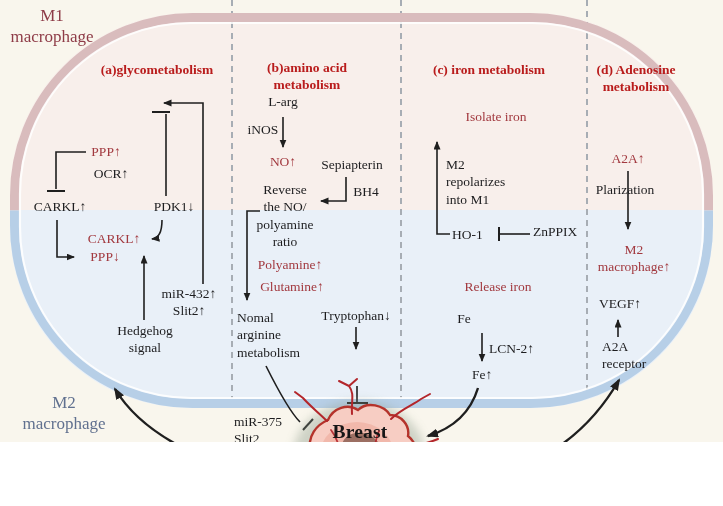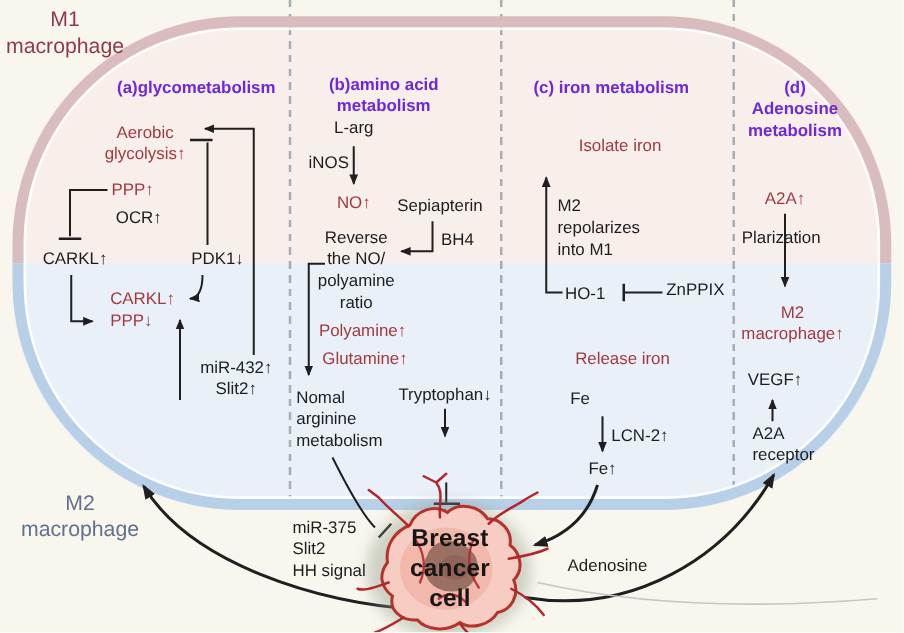--- a/index.html
+++ b/index.html
@@ -1,37 +1,37 @@
 <!DOCTYPE html>
 <html><head>
 <meta charset="utf-8">
 <style>
   html,body{margin:0;padding:0;}
   .stage{
-    position:relative;width:723px;height:506px;overflow:hidden;
+    position:relative;width:723px;height:442px;overflow:hidden;
     background:#f9f6ed;
-    font-family:Liberation Sans, sans-serif;
+    font-family:Liberation Serif, serif;
   }
   .capsule-fill{
     position:absolute;left:10px;top:13px;width:703px;height:395px;
     border-radius:180px;
     background:linear-gradient(to bottom,#f8efeb 0,#f8efeb 50%,#e9f0f8 50%,#e9f0f8 100%);
   }
   .vdash{
     position:absolute;top:0;width:2px;height:398px;
     background:repeating-linear-gradient(to bottom,#a7adb4 0,#a7adb4 6px,transparent 6px,transparent 11px);
   }
   svg.overlay{position:absolute;left:0;top:0;}
   .lbl{
     position:absolute;font-size:13.5px;line-height:1.28;color:#1d1d1f;
     white-space:pre-line;text-align:center;transform:translateX(-50%);
   }
   .lbl.left{transform:none;text-align:left;}
   .red{color:#a2393f;}
-  .hdr{font-weight:bold;color:#6d28d9;}
+  .hdr{font-weight:bold;color:#b91c1c;}
   .m1{font-size:17px;color:#8e3b47;line-height:1.25;}
   .m2{font-size:17px;color:#60708f;line-height:1.25;}
   .cell-label{font-weight:bold;font-size:19.5px;line-height:1.22;color:#161616;letter-spacing:.2px;}
 </style>
 </head>
 <body>
 
 <div class="stage">
 
   <div class="capsule-fill"></div>
@@ -120,30 +120,30 @@
       </g>
     </g>
   </svg>
 
   <div class="lbl m1" style="left:52px;top:5px">M1
 macrophage</div>
   <div class="lbl m2" style="left:64px;top:392px">M2
 macrophage</div>
 
   <div class="lbl hdr" style="left:157px;top:61px">(a)glycometabolism</div>
-  <div class="lbl red" style="left:116px;top:97px">Aerobic
-glycolysis↑</div>
   <div class="lbl red" style="left:106px;top:143px">PPP↑</div>
   <div class="lbl" style="left:111px;top:165px">OCR↑</div>
   <div class="lbl" style="left:60px;top:198px">CARKL↑</div>
   <div class="lbl" style="left:174px;top:198px">PDK1↓</div>
   <div class="lbl red" style="left:114px;top:230px">CARKL↑</div>
   <div class="lbl red" style="left:105px;top:248px">PPP↓</div>
   <div class="lbl" style="left:189px;top:285px">miR-432↑
 Slit2↑</div>
+  <div class="lbl" style="left:145px;top:322px">Hedgehog
+signal</div>
 
   <div class="lbl hdr" style="left:307px;top:59px">(b)amino acid
 metabolism</div>
   <div class="lbl" style="left:283px;top:93px">L-arg</div>
   <div class="lbl" style="left:263px;top:121px">iNOS</div>
   <div class="lbl red" style="left:283px;top:153px">NO↑</div>
   <div class="lbl" style="left:352px;top:156px">Sepiapterin</div>
   <div class="lbl" style="left:366px;top:183px">BH4</div>
   <div class="lbl" style="left:285px;top:181px">Reverse
 the NO/

